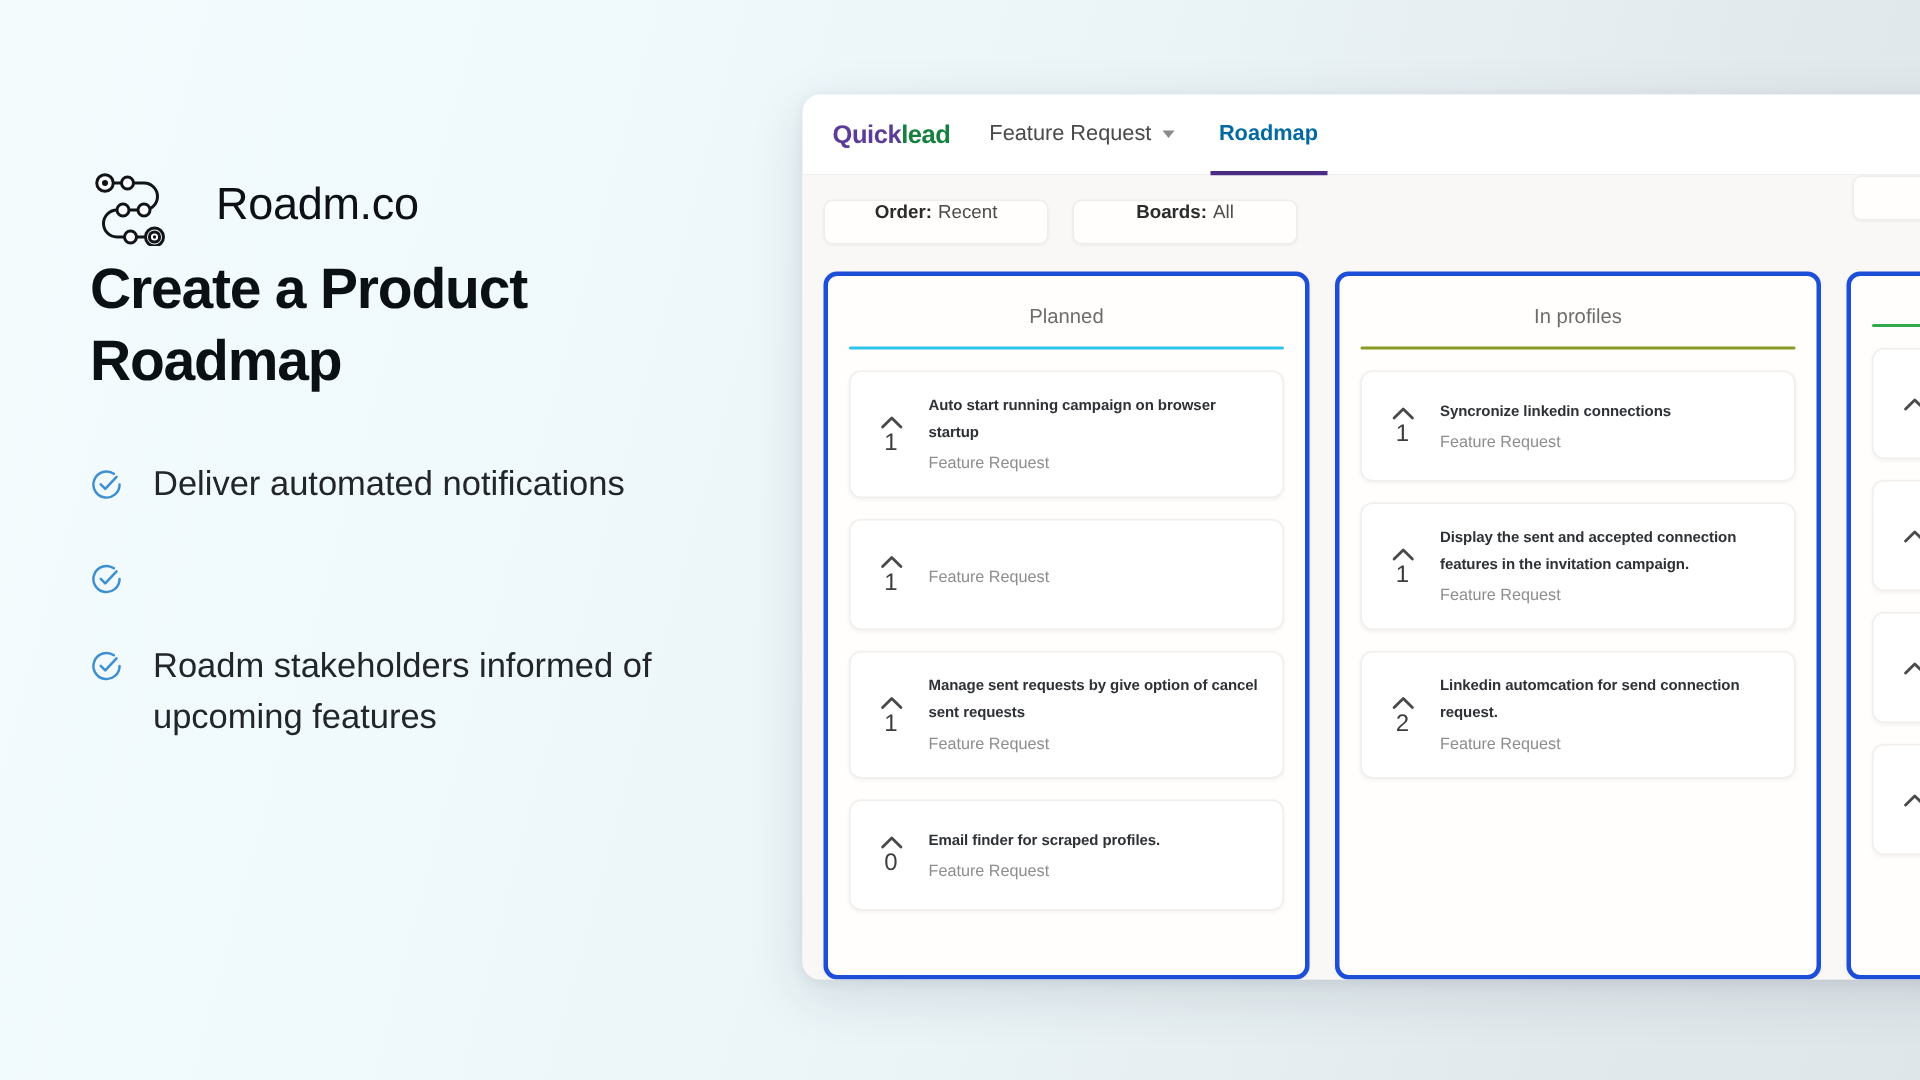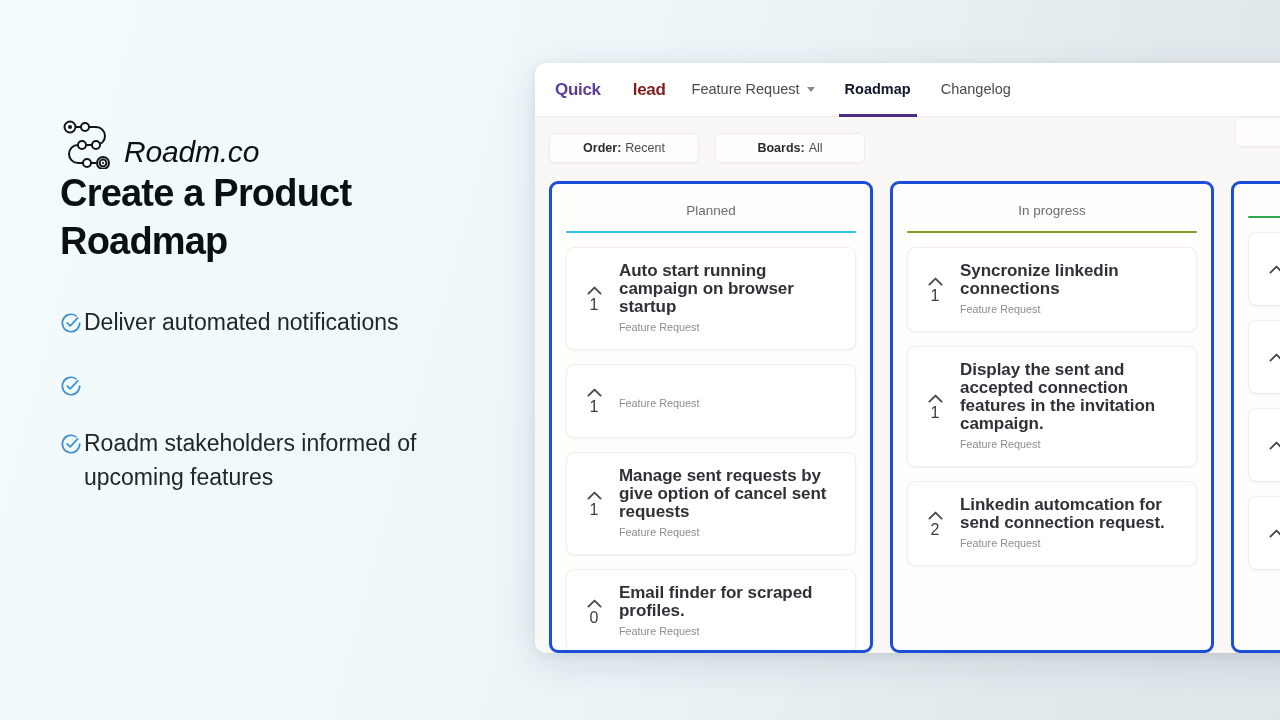--- a/index.html
+++ b/index.html
@@ -19,24 +19,23 @@
   
   .left-panel {
     position: absolute;
     left: 60px;
     top: 105px;
     width: 440px;
   }
 
   .brand-row {
     display: flex;
-    align-items: flex-end;
-    gap: 10px;
+    align-items: center;
+    gap: 30px;
     height: 64px;
-    font-style: italic;
   }
   .brand-logo { width: 54px; height: 54px; flex: none; display:block; }
   .brand-name {
     font-size: 30px;
     font-weight: 400;
     color: #0d1117;
     letter-spacing: -0.2px;
   }
 
   .headline {
@@ -44,21 +43,21 @@
     line-height: 48px;
     font-weight: 700;
     color: #0b1014;
     letter-spacing: -0.8px;
     max-width: 360px;
   }
 
   .bullets { margin-top: 40px; }
   .bullet {
     display: flex;
-    gap: 2px;
+    gap: 20px;
     align-items: flex-start;
     margin-bottom: 29px;
   }
   .bullet:last-child { margin-bottom: 0; }
   .check-icon { width: 22px; height: 22px; flex: none; margin-top: 7px; display:block; }
   .bullet-text {
     font-size: 23px;
     line-height: 34px;
     color: #222629;
     font-weight: 400;
@@ -90,36 +89,36 @@
   }
 
   .ql-logo {
     font-size: 17px;
     font-weight: 700;
     letter-spacing: -0.3px;
     margin-right: 20px;
     white-space: nowrap;
   }
   .ql-q { color: #5b3c99; }
-  .ql-l { color: #7f1d1d; margin-left: 32px; }
+  .ql-l { color: #15803d; }
 
   .nav-item {
     font-size: 14.5px;
     color: #4a4a4a;
     padding: 17px 6px 16px 6px;
     margin-right: 18px;
     white-space: nowrap;
     display: flex;
     align-items: center;
     gap: 7px;
     border-bottom: 3px solid transparent;
     line-height: 18px;
   }
   .nav-item.active {
-    color: #0f172a;
+    color: #0369a1;
     font-weight: 700;
     border-bottom-color: #4b2e83;
     text-align: right;
   }
   .caret-dn {
     width: 0; height: 0; display:inline-block;
     border-left: 4.5px solid transparent;
     border-right: 4.5px solid transparent;
     border-top: 5px solid #8a8a8a;
     margin-top: 2px;
@@ -138,21 +137,21 @@
     padding: 0 14px 0 14px;
     align-items: center;
   }
   .filter-btn {
     background: #fffefd;
     border: 1px solid #efece9;
     border-radius: 6px;
     height: 30px;
     width: 150px;
     display: flex;
-    align-items: center;
+    align-items: flex-start;
     justify-content: center;
     font-size: 12.5px;
     color: #4c4c4c;
     box-shadow: 0 1px 2px rgba(0,0,0,0.04);
     white-space: nowrap;
   }
   .filter-btn b { color: #2b2b2b; font-weight: 700; margin-right: 4px; }
   .search-box {
     position: absolute;
     right: -170px;
@@ -213,21 +212,21 @@
   }
   .vote svg { display:block; }
   .vote-count {
     font-size: 16px;
     color: #3d3d3d;
     line-height: 17px;
     font-weight: 400;
   }
   .card-main { flex: 1; min-width: 0; }
   .card-title {
-    font-size: 17px;
+    font-size: 10px;
     line-height: 18px;
     font-weight: 700;
     color: #2e3236;
     letter-spacing: -0.05px;
   }
   .card-sub {
     font-size: 10.8px;
     color: #8d8d8d;
     margin-top: 5px;
     line-height: 13px;
@@ -295,23 +294,20 @@
 
     <div class="nav-item">
       <span>Feature Request</span>
       <span class="caret-dn"></span>
     </div>
 
     <div class="nav-item active">
       <span>Roadmap</span>
     </div>
 
-    <div class="nav-item">
-      <span>Changelog</span>
-    </div>
   </div>
 
   <div class="app-body">
 
     <div class="filter-row">
       <div class="filter-btn">
         <b>Order:</b>
           <span>Recent</span>
       </div>
       <div class="filter-btn">
@@ -373,21 +369,21 @@
             <div class="vote-count">0</div>
           </div>
           <div class="card-main">
             <div class="card-title">Email finder for scraped profiles.</div>
             <div class="card-sub">Feature Request</div>
           </div>
         </div>
       </div>
 
       <div class="column">
-        <div class="col-title">In progress</div>
+        <div class="col-title">In profiles</div>
         <div class="col-rule" style="background:#8a9b25"></div>
 
         <div class="card">
           <div class="vote">
             <svg width="15" height="9" viewBox="0 0 15 9">
                 <path d="M1.4 7.6L7.5 1.6l6.1 6" fill="none" stroke="#4a4a4a" stroke-width="1.9" stroke-linecap="round" stroke-linejoin="round"></path>
               </svg>
             <div class="vote-count">1</div>
           </div>
           <div class="card-main">

